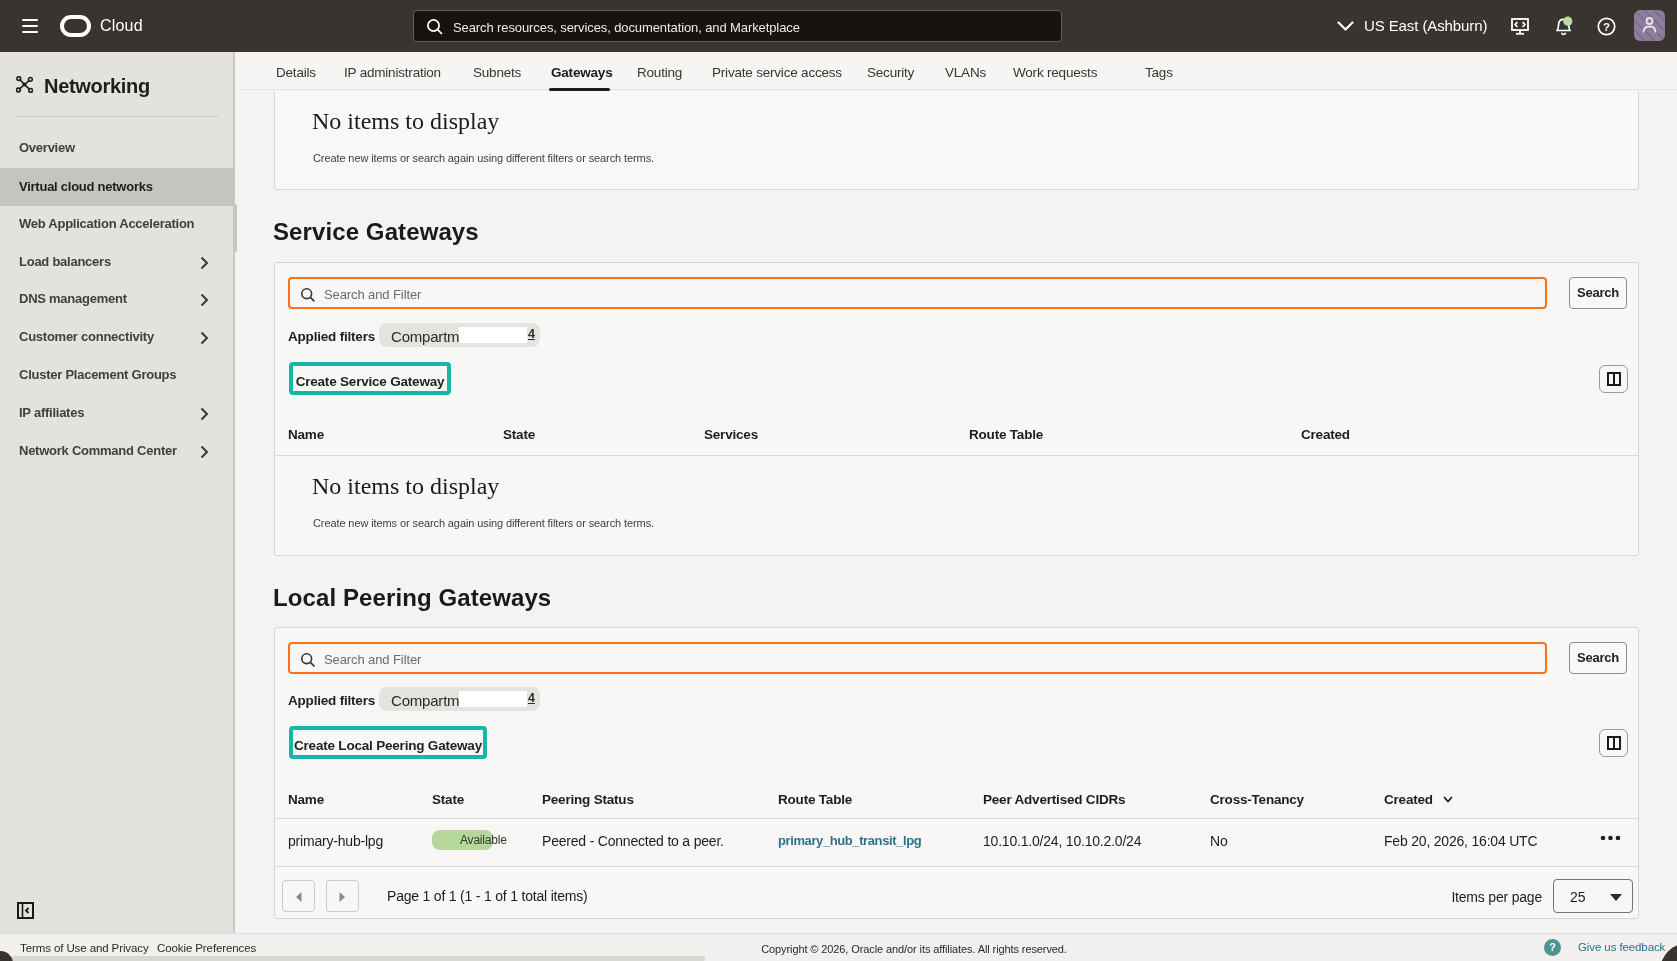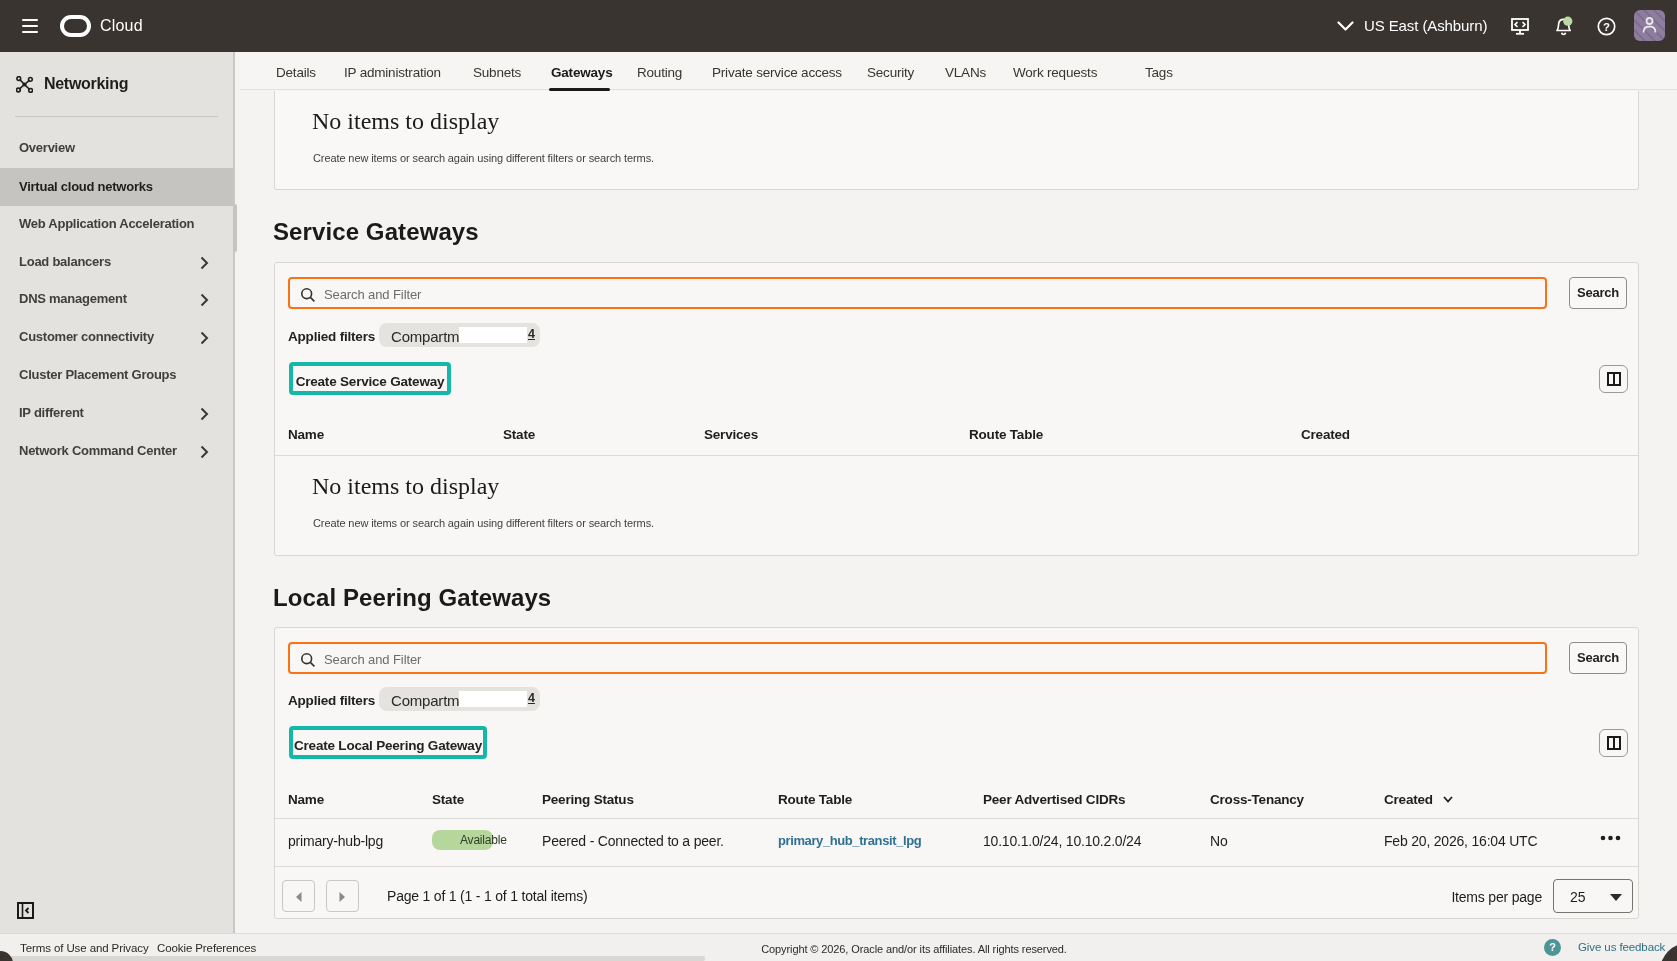--- a/index.html
+++ b/index.html
@@ -11,21 +11,21 @@
 #hamburger span { position:absolute; left:22px; width:16px; height:2px; background:#fbfaf9; border-radius:1px; }
 #logo { position:absolute; left:60px; top:15px; width:31px; height:22px; border:4.5px solid #fff; border-radius:11px; }
 #cloudtxt { position:absolute; left:100px; top:17px; font-size:16px; color:#fff; letter-spacing:.2px; }
 #gsearch { position:absolute; left:413px; top:10px; width:649px; height:32px; background:#161310; border:1px solid #625e59; border-radius:4px; }
 #gsearch .ph { position:absolute; left:39px; top:9px; font-size:13px; letter-spacing:-0.1px; color:#eceae8; }
 #region { position:absolute; left:1364px; top:17px; font-size:15px; color:#fff; letter-spacing:-0.1px; }
 
 #sidebar { position:absolute; left:0; top:52px; width:233px; height:881px; background:#e4e2df; }
 #sbtrack { position:absolute; left:233px; top:52px; width:2px; height:881px; background:#cac8c5; }
 #sbthumb { position:absolute; left:233px; top:204px; width:4px; height:48px; background:#c6c4c1; border-radius:2px; }
-#sbtitle { position:absolute; left:44px; top:75px; font-size:16px; font-weight:700; color:#201e1c; letter-spacing:-0.3px; }
+#sbtitle { position:absolute; left:44px; top:75px; font-size:20px; font-weight:700; color:#201e1c; letter-spacing:-0.3px; }
 #sbdivider { position:absolute; left:15px; top:116px; width:203px; height:1px; background:#c9c7c4; }
 .sbitem { position:absolute; left:19px; white-space:nowrap; font-size:13px; font-weight:600; color:#413f3c; letter-spacing:-0.25px; }
 #sbhl { position:absolute; left:0; top:168px; width:233px; height:38px; background:#c6c4c1; }
 .sbchev { position:absolute; left:200px; }
 #collapse { position:absolute; left:17px; top:902px; }
 
 
 #tabbar { position:absolute; left:240px; top:52px; width:1437px; height:38px; background:#f6f5f3; border-bottom:1px solid #e3e1de; }
 .tab { position:absolute; top:13px; font-size:13.5px; color:#38362f; letter-spacing:-0.2px; white-space:nowrap; }
 #tab-active { font-weight:700; color:#1b1a18; }
@@ -74,20 +74,27 @@
 <body>
 
 <div id="header">
   <div id="hamburger">
       <span style="top:19px"></span>
       <span style="top:25px"></span>
       <span style="top:31px"></span>
     </div>
   <div id="logo"></div>
   <div id="cloudtxt">Cloud</div>
+  <div id="gsearch">
+    <svg style="position:absolute;left:12px;top:7px" width="18" height="18" viewBox="0 0 18 18">
+        <circle cx="7.5" cy="7.5" r="5.6" fill="none" stroke="#fff" stroke-width="1.7"></circle>
+        <line x1="11.7" y1="11.7" x2="16" y2="16" stroke="#fff" stroke-width="1.7"></line>
+      </svg>
+    <div class="ph">Search resources, services, documentation, and Marketplace</div>
+  </div>
   <svg style="position:absolute;left:1337px;top:21px" width="17" height="11" viewBox="0 0 17 11">
       <polyline points="1.5,1.5 8.5,8.5 15.5,1.5" fill="none" stroke="#fff" stroke-width="2.2" stroke-linecap="round" stroke-linejoin="round"></polyline>
     </svg>
   <div id="region">US East (Ashburn)</div>
 
   <svg style="position:absolute;left:1511px;top:18px" width="18" height="17" viewBox="0 0 18 17">
     <rect x="1" y="1" width="16" height="11" fill="none" stroke="#fff" stroke-width="1.8"></rect>
     <path d="M6.5 4.2 L4 6.5 L6.5 8.8 M11.5 4.2 L14 6.5 L11.5 8.8" fill="none" stroke="#fff" stroke-width="1.6"></path>
     <line x1="9" y1="12" x2="9" y2="15" stroke="#fff" stroke-width="1.8"></line>
     <line x1="5" y1="15.8" x2="13" y2="15.8" stroke="#fff" stroke-width="1.8"></line>
@@ -131,21 +138,21 @@
 </svg>
 <div id="sbtitle">Networking</div>
 <div id="sbdivider"></div>
 <div class="sbitem" style="top:140px">Overview</div>
 <div class="sbitem" style="top:179px;color:#201e1c">Virtual cloud networks</div>
 <div class="sbitem" style="top:216px">Web Application Acceleration</div>
 <div class="sbitem" style="top:254px">Load balancers</div>
 <div class="sbitem" style="top:291px">DNS management</div>
 <div class="sbitem" style="top:329px">Customer connectivity</div>
 <div class="sbitem" style="top:367px">Cluster Placement Groups</div>
-<div class="sbitem" style="top:405px">IP different</div>
+<div class="sbitem" style="top:405px">IP affiliates</div>
 <div class="sbitem" style="top:443px">Network Command Center</div>
 <svg class="sbchev" style="top:256px" width="9" height="14" viewBox="0 0 9 14">
     <polyline points="1.5,1.5 7,7 1.5,12.5" fill="none" stroke="#3b3936" stroke-width="2"></polyline>
   </svg>
 <svg class="sbchev" style="top:293px" width="9" height="14" viewBox="0 0 9 14">
     <polyline points="1.5,1.5 7,7 1.5,12.5" fill="none" stroke="#3b3936" stroke-width="2"></polyline>
   </svg>
 <svg class="sbchev" style="top:331px" width="9" height="14" viewBox="0 0 9 14">
     <polyline points="1.5,1.5 7,7 1.5,12.5" fill="none" stroke="#3b3936" stroke-width="2"></polyline>
   </svg>

